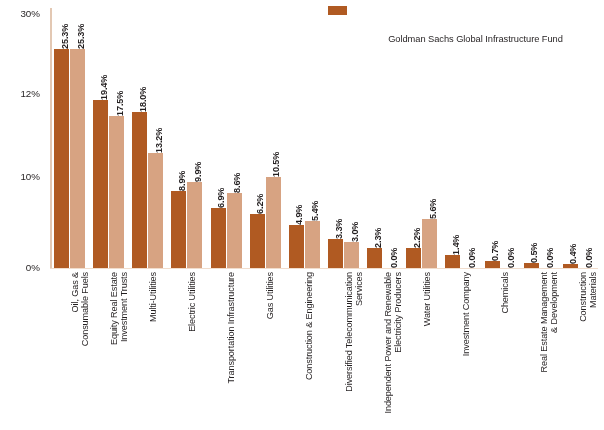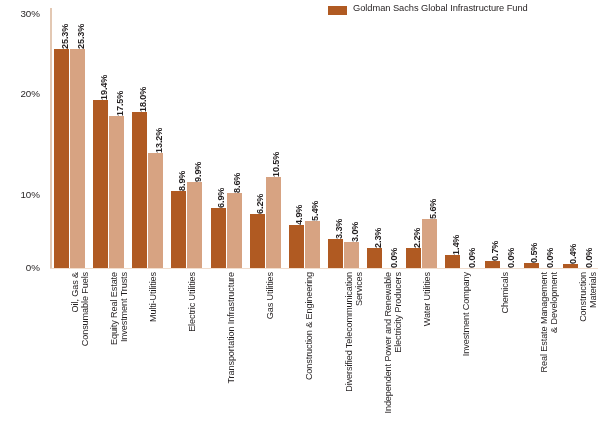--- a/index.html
+++ b/index.html
@@ -15,21 +15,21 @@
   #chart-root { position:absolute; inset:0; }
 
   
   .legend { position:absolute; top:3px; right:6px; width:270px; }
   .legend-row { display:flex; align-items:flex-start; margin-bottom:2px; }
   .legend-swatch {
     width:19px; height:9px; flex:0 0 19px; margin-top:3px; margin-right:6px;
   }
   .legend-text {
     font-size:9.3px; line-height:11.5px; color:#231f20;
-    text-align:left; flex:1; letter-spacing:-0.05px;
+    text-align:center; flex:1; letter-spacing:-0.05px;margin-top:31px;
   }
 
   
   .plot { position:absolute; left:50px; top:8px; width:548px; height:261px; }
   .axis-y-line {
     position:absolute; left:0px; top:0px; width:1.5px; height:261px;
     background:#e3c8b3;
   }
   .axis-x-line {
     position:absolute; left:0px; bottom:0px; width:548px; height:1.5px;
@@ -89,22 +89,22 @@
 
   <div class="legend">
     <div class="legend-row">
       <span class="legend-swatch" style="background:#b05a22"></span>
       <span class="legend-text">Goldman Sachs Global Infrastructure Fund</span>
     </div>
   </div>
 
   <div class="ylabels">
     <span class="ylabel" style="top:8px">30%</span>
-    <span class="ylabel" style="top:88px">20%</span>
-    <span class="ylabel" style="top:189px">10%</span>
+    <span class="ylabel" style="top:88px">12%</span>
+    <span class="ylabel" style="top:171px">10%</span>
     <span class="ylabel" style="top:262px">0%</span>
   </div>
 
   <div class="plot">
     <div class="axis-y-line"></div>
     <div class="axis-x-line"></div>
     <div class="groups" id="groups">
         <div class="group">
           <div class="bar-wrap">
             <div class="bar a" style="height: 218.845px; background: rgb(176, 90, 34);"></div>

